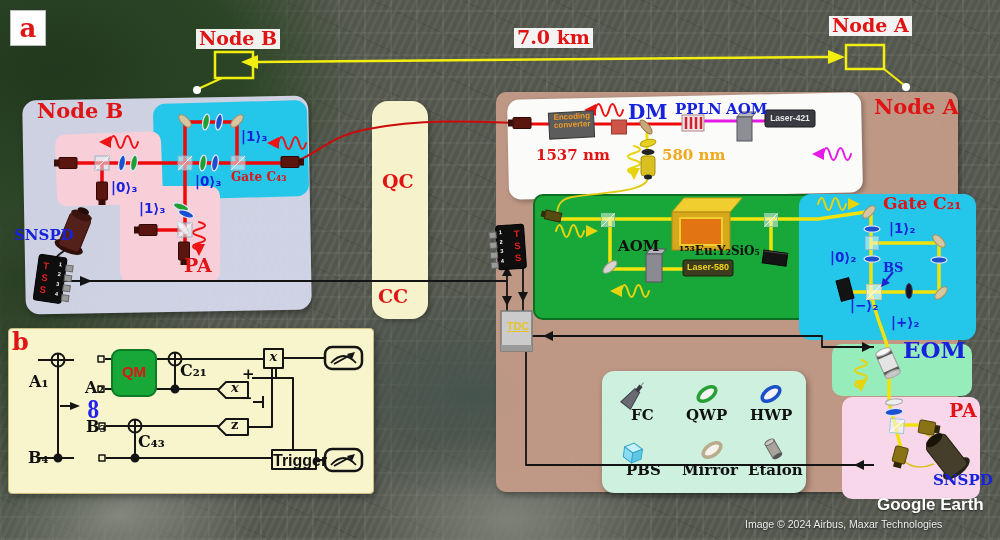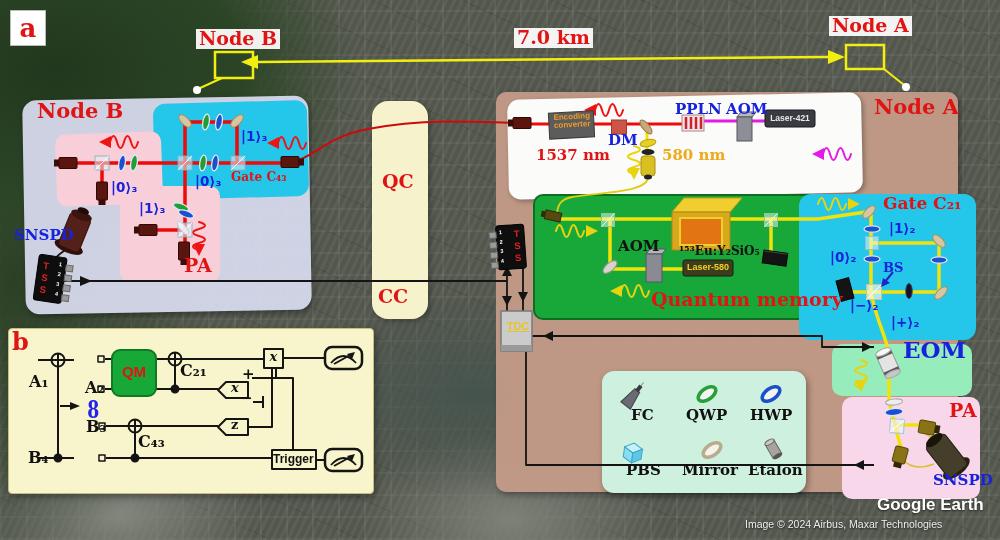--- a/index.html
+++ b/index.html
@@ -458,28 +458,27 @@
 4</div>
 
   <div class="lbl serif red" style="left:382px;top:134px;font-size:19px;margin-top:38px;">QC</div>
   <div class="lbl serif red" style="left:378px;top:287px;font-size:19px;">CC</div>
 
   <div class="lbl serif red" style="left:874px;top:96px;font-size:21px;">Node A</div>
   <div class="lbl sans" style="left:546px;top:113px;width:52px;text-align:center;font-size:8px;color:#f09a28;transform:rotate(-3deg);">
     <div>Encoding</div>
       <div>converter</div>
   </div>
-  <div class="lbl serif blue" style="left:608px;top:102px;font-size:15px;margin-top:31px;">DM</div>
+  <div class="lbl serif blue" style="left:628px;top:102px;font-size:20px;">DM</div>
   <div class="lbl serif blue" style="left:675px;top:102px;font-size:15px;">PPLN</div>
   <div class="lbl serif blue" style="left:726px;top:102px;font-size:15px;">AOM</div>
   <div class="lbl sans" style="left:766px;top:114px;width:48px;text-align:center;font-size:8.5px;color:#e8e8ea;">Laser-421</div>
   <div class="lbl serif red" style="left:536px;top:148px;font-size:15px;">1537 nm</div>
   <div class="lbl serif" style="left:662px;top:148px;font-size:15px;color:#f0a81c;">580 nm</div>
 
-  <div class="lbl serif red" style="left:651px;top:290px;font-size:19px;">Quantum memory</div>
   <div class="lbl serif blk" style="left:618px;top:239px;font-size:15px;">AOM</div>
   <div class="lbl serif blk" style="left:679px;top:245px;font-size:12px;">¹⁵³Eu:Y₂SiO₅</div>
   <div class="lbl sans" style="left:684px;top:263px;width:48px;text-align:center;font-size:9px;color:#f2d41c;">Laser-580</div>
 
   <div class="lbl serif red" style="left:883px;top:195px;font-size:17px;">Gate C₂₁</div>
   <div class="lbl dj blue" style="left:889px;top:221px;font-size:13.5px;">|1⟩₂</div>
   <div class="lbl dj blue" style="left:830px;top:250px;font-size:13.5px;">|0⟩₂</div>
   <div class="lbl serif blue" style="left:883px;top:261px;font-size:13px;">BS</div>
   <div class="lbl dj blue" style="left:850px;top:298px;font-size:13.5px;">|−⟩₂</div>
   <div class="lbl dj blue" style="left:891px;top:315px;font-size:13.5px;">|+⟩₂</div>
@@ -507,15 +506,15 @@
   <div class="lbl serif blk" style="left:28px;top:450px;font-size:16px;">B₄</div>
   <div class="lbl serif" style="left:85px;top:397px;font-size:24px;color:#2222ee;transform:scaleX(0.72);">8</div>
   <div class="lbl sans" style="left:118px;top:364px;width:32px;text-align:center;font-size:15px;color:#e01414;">QM</div>
   <div class="lbl serif blk" style="left:180px;top:363px;font-size:16px;">C₂₁</div>
   <div class="lbl serif blk" style="left:138px;top:434px;font-size:16px;">C₄₃</div>
   <div class="lbl serif blk" style="left:231px;top:381px;font-size:13px;font-style:italic;">x</div>
   <div class="lbl serif blk" style="left:231px;top:418px;font-size:13px;">z</div>
   <div class="lbl serif blk" style="left:268px;top:350px;width:11px;text-align:center;font-size:13px;font-style:italic;">x</div>
   <div class="lbl serif blk" style="left:242px;top:367px;font-size:15px;">+</div>
   <div class="lbl serif blk" style="left:240px;top:391px;font-size:15px;">−</div>
-  <div class="lbl sans blk" style="left:273px;top:453px;width:28px;text-align:center;font-size:12px;">Trigger</div>
+  <div class="lbl sans blk" style="left:273px;top:453px;width:28px;text-align:center;font-size:16px;">Trigger</div>
 
 </div>
 
 </body></html>

